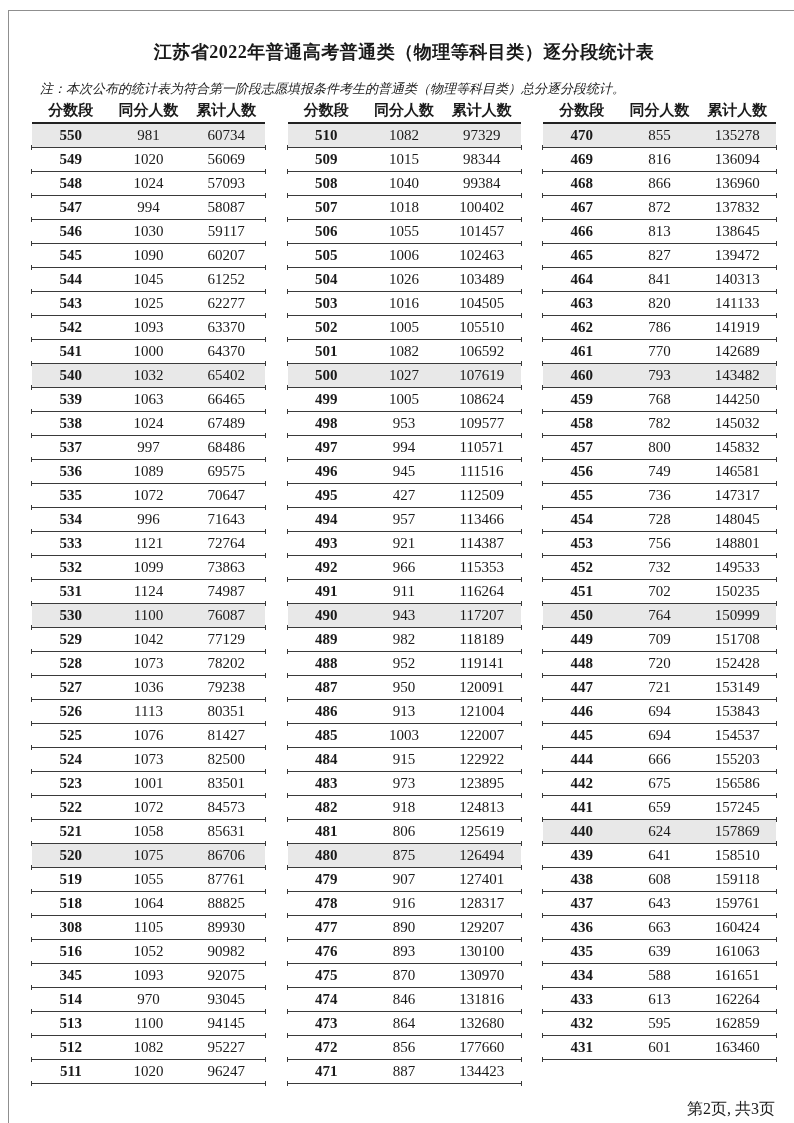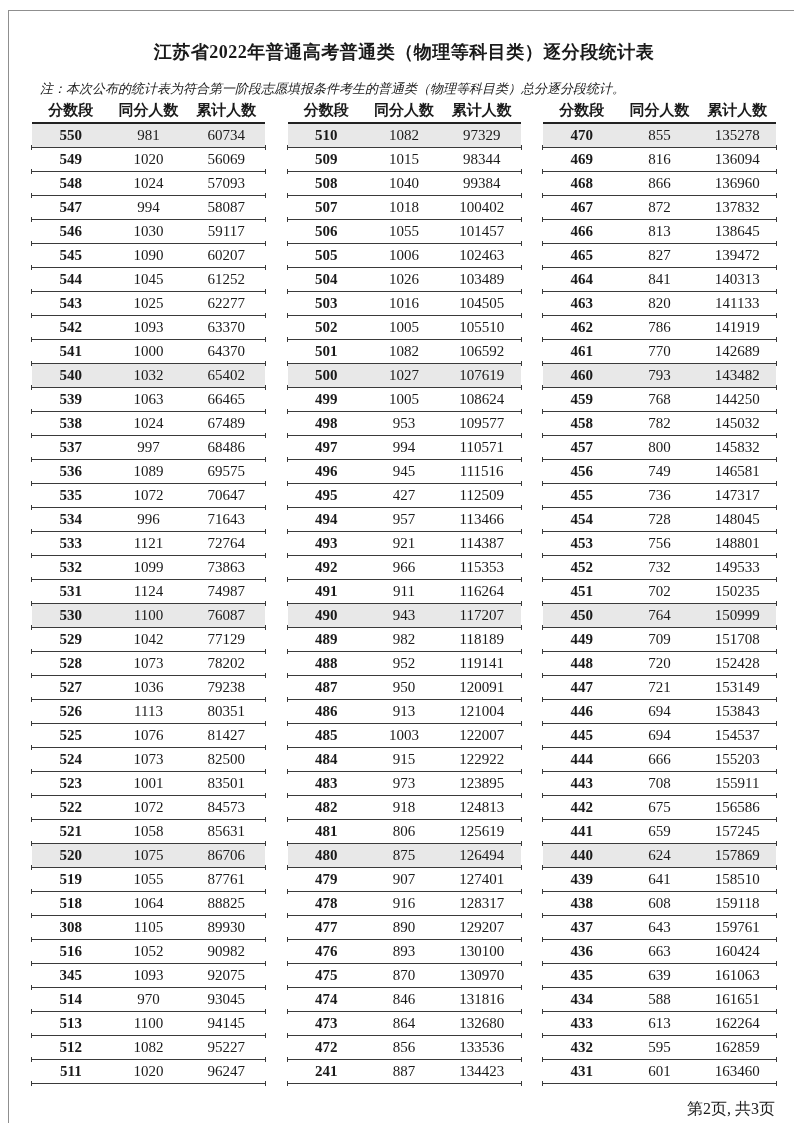--- a/index.html
+++ b/index.html
@@ -501,24 +501,24 @@
             <div class="cell">131816</div>
           </div>
           <div class="row">
             <div class="cell score">473</div>
             <div class="cell">864</div>
             <div class="cell">132680</div>
           </div>
           <div class="row">
             <div class="cell score">472</div>
             <div class="cell">856</div>
-            <div class="cell">133536</div>
-          </div>
-          <div class="row">
-            <div class="cell score">241</div>
+            <div class="cell">177660</div>
+          </div>
+          <div class="row">
+            <div class="cell score">471</div>
             <div class="cell">887</div>
             <div class="cell">134423</div>
           </div>
         </div>
     </div>
 
     <div class="score-table">
       <div class="thead">
         <div class="hcell">分数段</div>
         <div class="hcell">同分人数</div>
@@ -654,25 +654,20 @@
             <div class="cell score">445</div>
             <div class="cell">694</div>
             <div class="cell">154537</div>
           </div>
           <div class="row">
             <div class="cell score">444</div>
             <div class="cell">666</div>
             <div class="cell">155203</div>
           </div>
           <div class="row">
-            <div class="cell score">443</div>
-            <div class="cell">708</div>
-            <div class="cell">155911</div>
-          </div>
-          <div class="row">
             <div class="cell score">442</div>
             <div class="cell">675</div>
             <div class="cell">156586</div>
           </div>
           <div class="row">
             <div class="cell score">441</div>
             <div class="cell">659</div>
             <div class="cell">157245</div>
           </div>
           <div class="row shaded">

